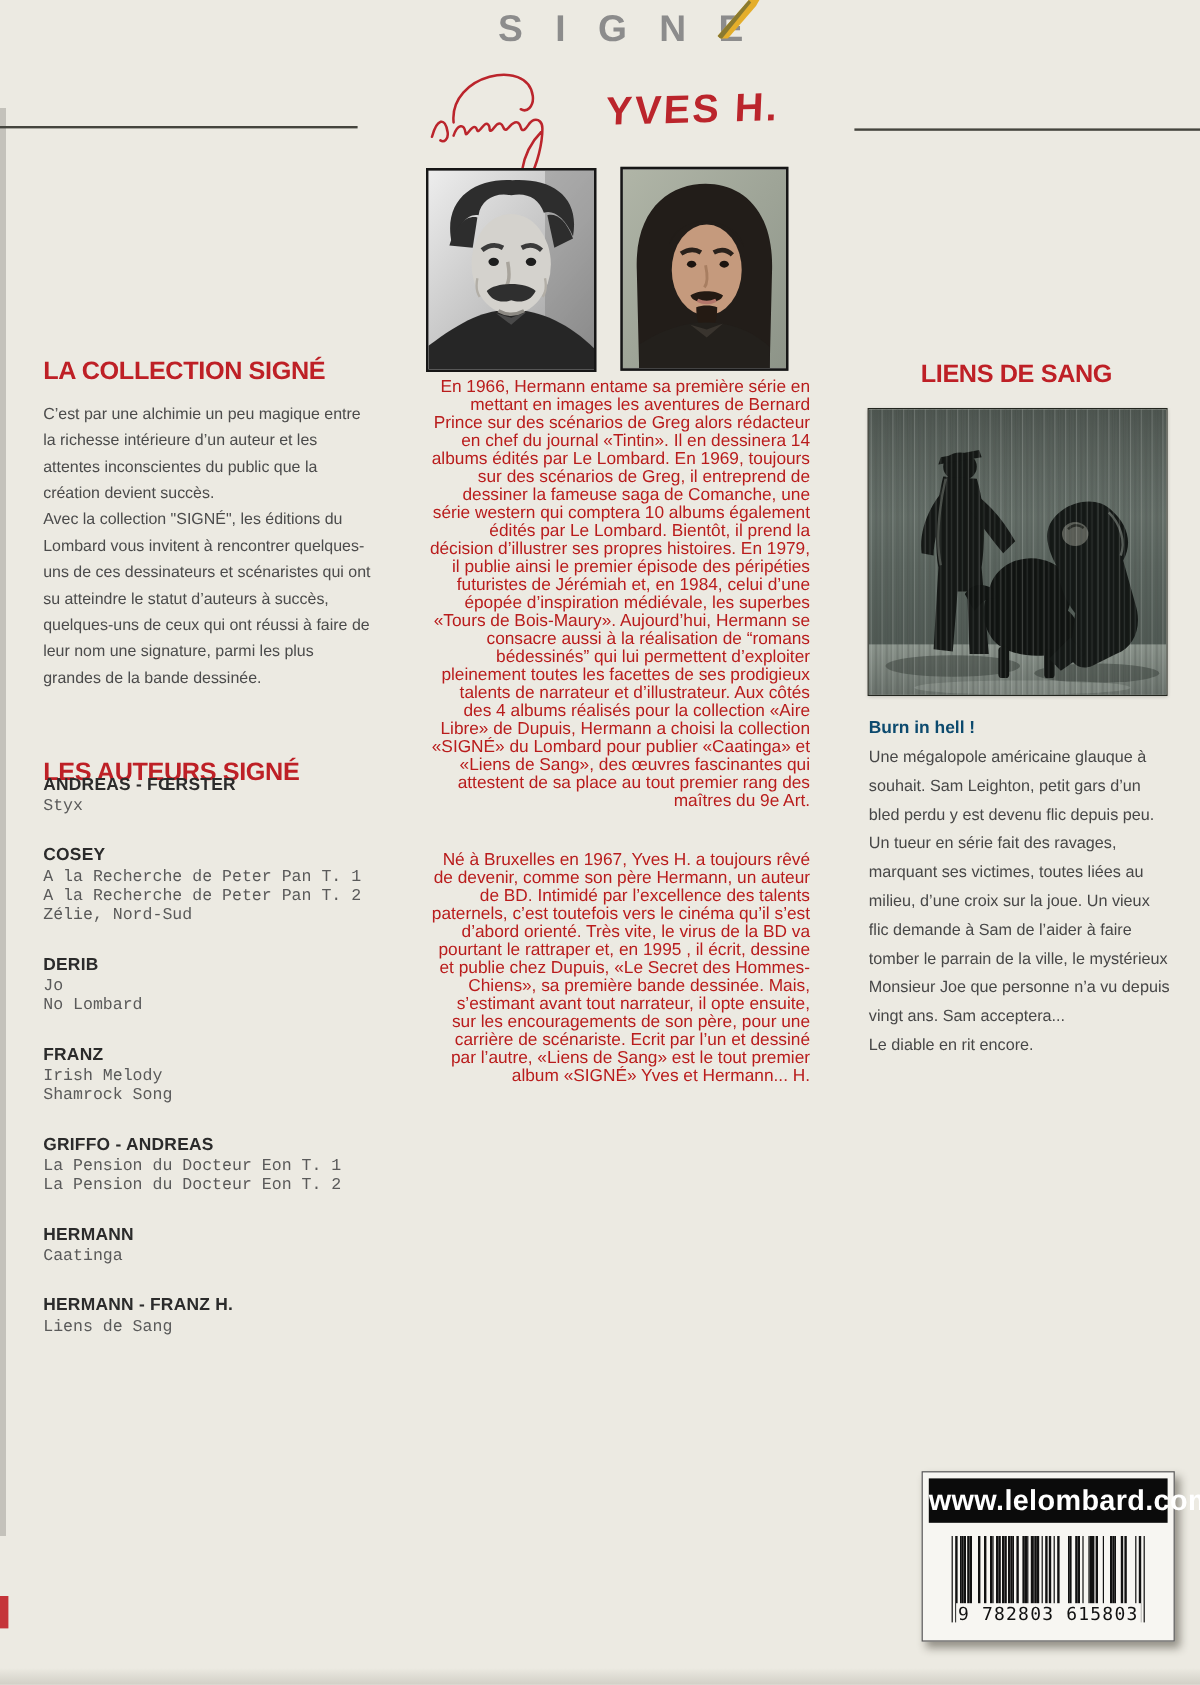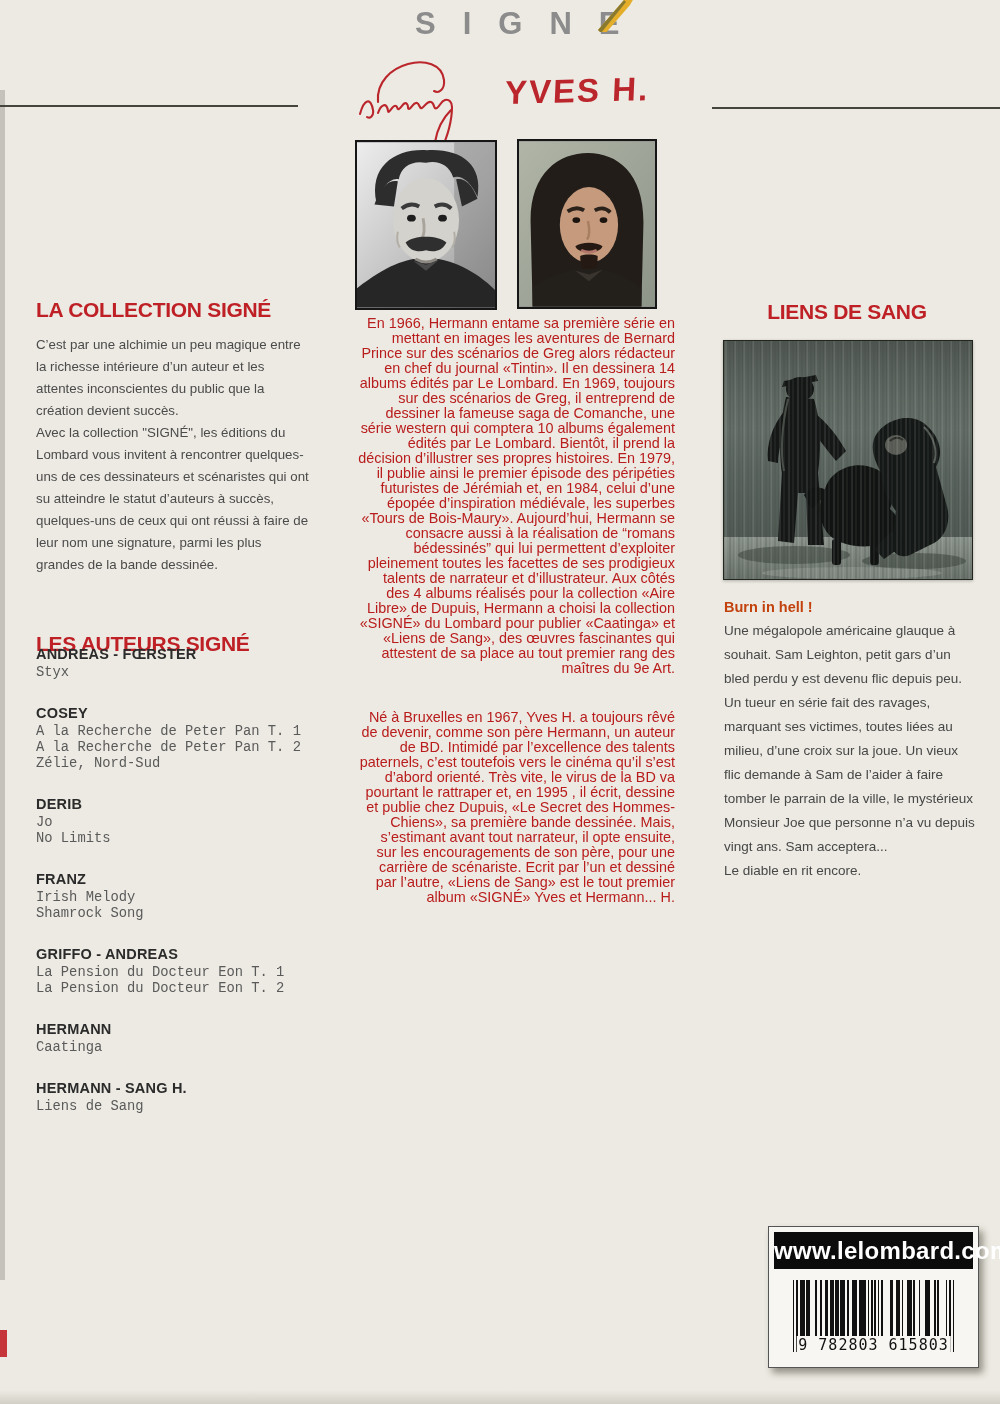--- a/index.html
+++ b/index.html
@@ -38,21 +38,21 @@
   .author-name{font-size:14.5px;font-weight:700;color:#2B2B2B;line-height:16px;margin-bottom:3px;letter-spacing:.2px;}
   .author-title{font-size:13.8px;color:#5A5A5A;line-height:16px;font-family:Liberation Mono, monospace;}
 
   #bio{position:absolute;left:357px;top:316px;width:318px;font-size:14.4px;line-height:15px;color:#b91c1c;text-align:right;}
   #bio-yves{margin-top:34px;}
 
   #cover-art{position:absolute;left:723px;top:340px;width:248px;height:238px;border:1px solid #23261f;box-shadow:0 1px 3px rgba(0,0,0,.25);}
   #cover-art svg{display:block;width:100%;height:100%;}
 
   #synopsis{position:absolute;left:724px;top:595px;width:254px;font-size:13.5px;line-height:24px;color:#474747;}
-  #synopsis-title{font-weight:700;color:#c2410c;font-size:14.5px;line-height:24px;}
+  #synopsis-title{font-weight:700;color:#0c4a6e;font-size:14.5px;line-height:24px;}
 
   
   #barcode-block{position:absolute;left:768px;top:1226px;width:211px;background:#f7f6f2;border:1px solid #555;box-shadow:4px 5px 7px rgba(40,35,25,.45);padding:5px;box-sizing:border-box;}
   #website-band{background:#0b0b0b;height:37px;line-height:37px;text-align:center;color:#fff;font-weight:700;font-size:24px;letter-spacing:.3px;}
   #barcode-wrap{position:relative;height:86px;margin-top:7px;}
   .bc-module{position:absolute;top:4px;background:#111;}
   #barcode-digits{position:absolute;left:50%;transform:translateX(-50%);top:60px;font-family:"DejaVu Sans Mono",monospace;font-size:15px;letter-spacing:1px;color:#111;background:#f7f6f2;padding:0 2px;white-space:nowrap;}
 </style>
 </head>
 <body>
@@ -145,38 +145,38 @@
       </div>
       <div class="author">
         <div class="author-name">COSEY</div>
         <div class="author-title">A la Recherche de Peter Pan  T. 1</div>
         <div class="author-title">A la Recherche de Peter Pan  T. 2</div>
         <div class="author-title">Zélie, Nord-Sud</div>
       </div>
       <div class="author">
         <div class="author-name">DERIB</div>
         <div class="author-title">Jo</div>
-        <div class="author-title">No Limits</div>
+        <div class="author-title">No Lombard</div>
       </div>
       <div class="author">
         <div class="author-name">FRANZ</div>
         <div class="author-title">Irish Melody</div>
         <div class="author-title">Shamrock Song</div>
       </div>
       <div class="author">
         <div class="author-name">GRIFFO - ANDREAS</div>
         <div class="author-title">La Pension du Docteur Eon  T. 1</div>
         <div class="author-title">La Pension du Docteur Eon  T. 2</div>
       </div>
       <div class="author">
         <div class="author-name">HERMANN</div>
         <div class="author-title">Caatinga</div>
       </div>
       <div class="author">
-        <div class="author-name">HERMANN - SANG H.</div>
+        <div class="author-name">HERMANN - FRANZ H.</div>
         <div class="author-title">Liens de Sang</div>
       </div>
     </div>
 
   <div id="bio">
     <div id="bio-hermann">En 1966, Hermann entame sa première série en mettant en images les aventures de Bernard Prince sur des scénarios de Greg alors rédacteur en chef du journal «Tintin». Il en dessinera 14 albums édités par Le Lombard. En 1969, toujours sur des scénarios de Greg, il entreprend de dessiner la fameuse saga de Comanche, une série western qui comptera 10 albums également édités par Le Lombard. Bientôt, il prend la décision d’illustrer ses propres histoires. En 1979, il publie ainsi le premier épisode des péripéties futuristes de Jérémiah et, en 1984, celui d’une épopée d’inspiration médiévale, les superbes «Tours de Bois-Maury». Aujourd’hui, Hermann se consacre aussi à la réalisation de “romans bédessinés” qui lui permettent d’exploiter pleinement toutes les facettes de ses prodigieux talents de narrateur et d’illustrateur. Aux côtés des 4 albums réalisés pour la collection «Aire Libre» de Dupuis, Hermann a choisi la collection «SIGNÉ» du Lombard pour publier «Caatinga» et «Liens de Sang», des œuvres fascinantes qui attestent de sa place au tout premier rang des maîtres du 9e Art.</div>
     <div id="bio-yves">Né à Bruxelles en 1967, Yves H. a toujours rêvé de devenir, comme son père Hermann, un auteur de BD. Intimidé par l’excellence des talents paternels, c’est toutefois vers le cinéma qu’il s’est d’abord orienté. Très vite, le virus de la BD va pourtant le rattraper et, en 1995 , il écrit, dessine et publie chez Dupuis, «Le Secret des Hommes-Chiens», sa première bande dessinée. Mais, s’estimant avant tout narrateur, il opte ensuite, sur les encouragements de son père, pour une carrière de scénariste. Ecrit par l’un et dessiné par l’autre, «Liens de Sang» est le tout premier album «SIGNÉ» Yves et Hermann... H.</div>
   </div>
 
   <div id="liens-heading" class="red-heading">LIENS DE SANG</div>

